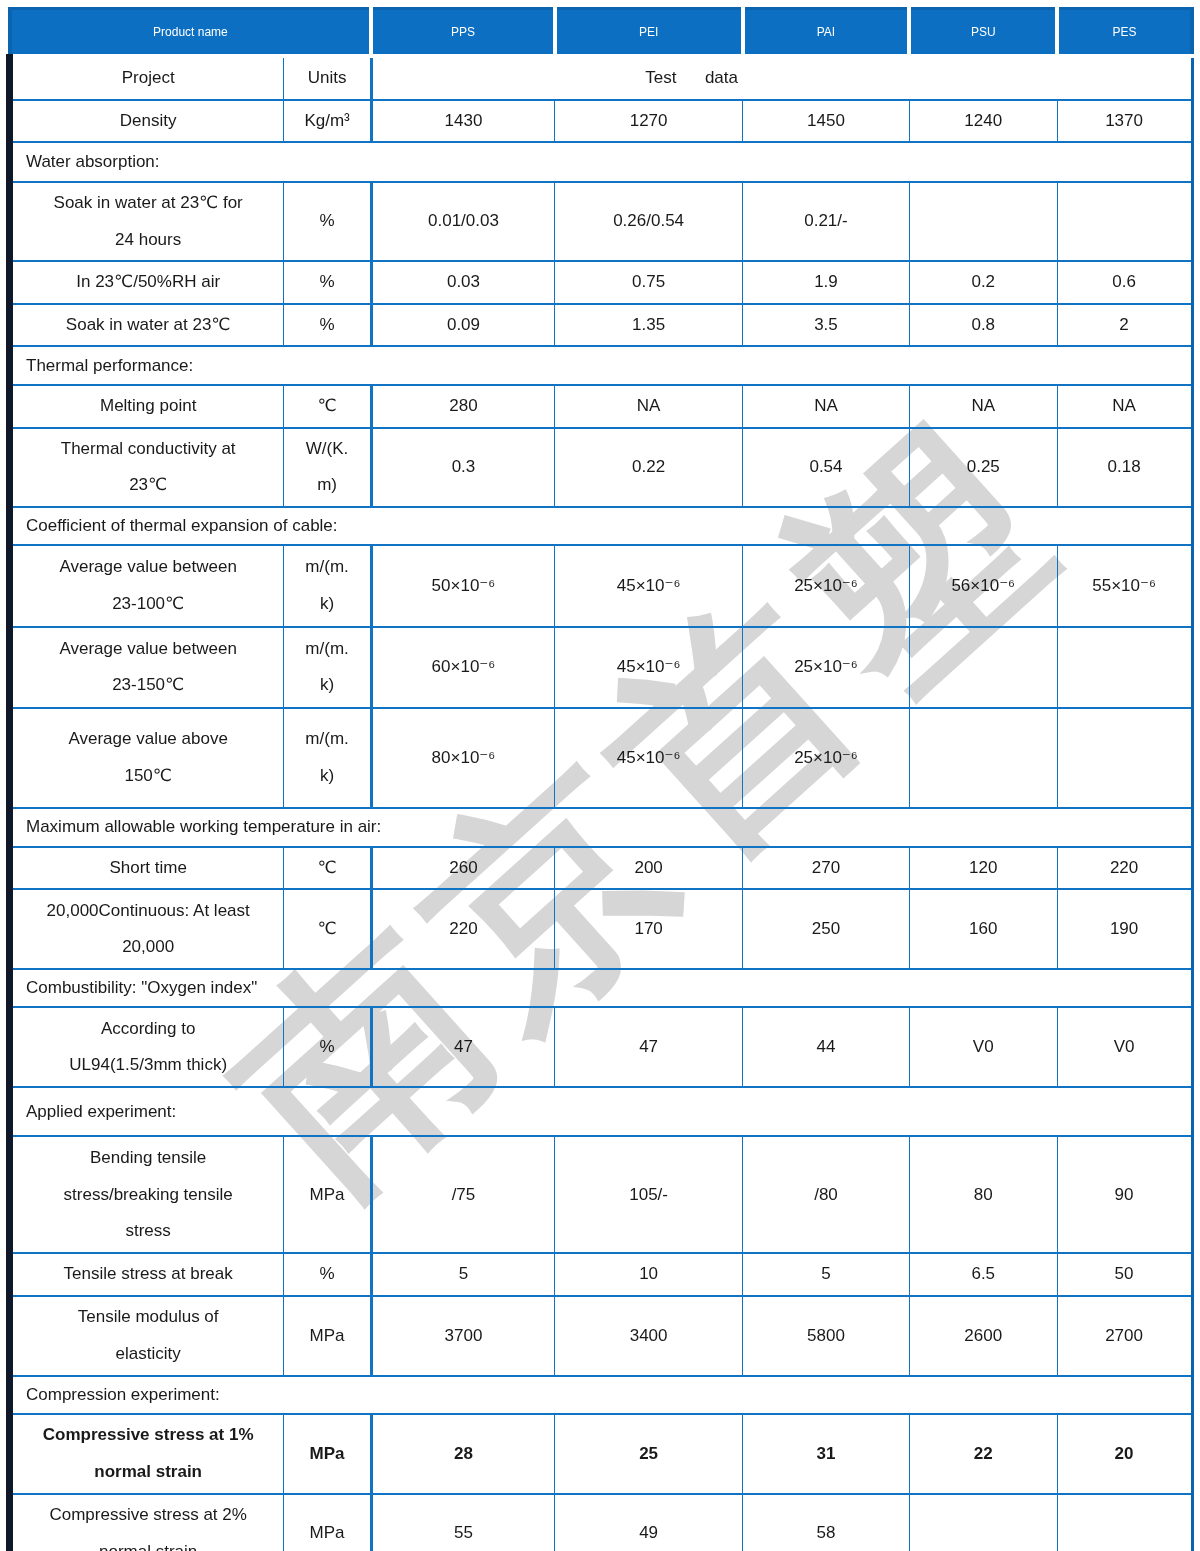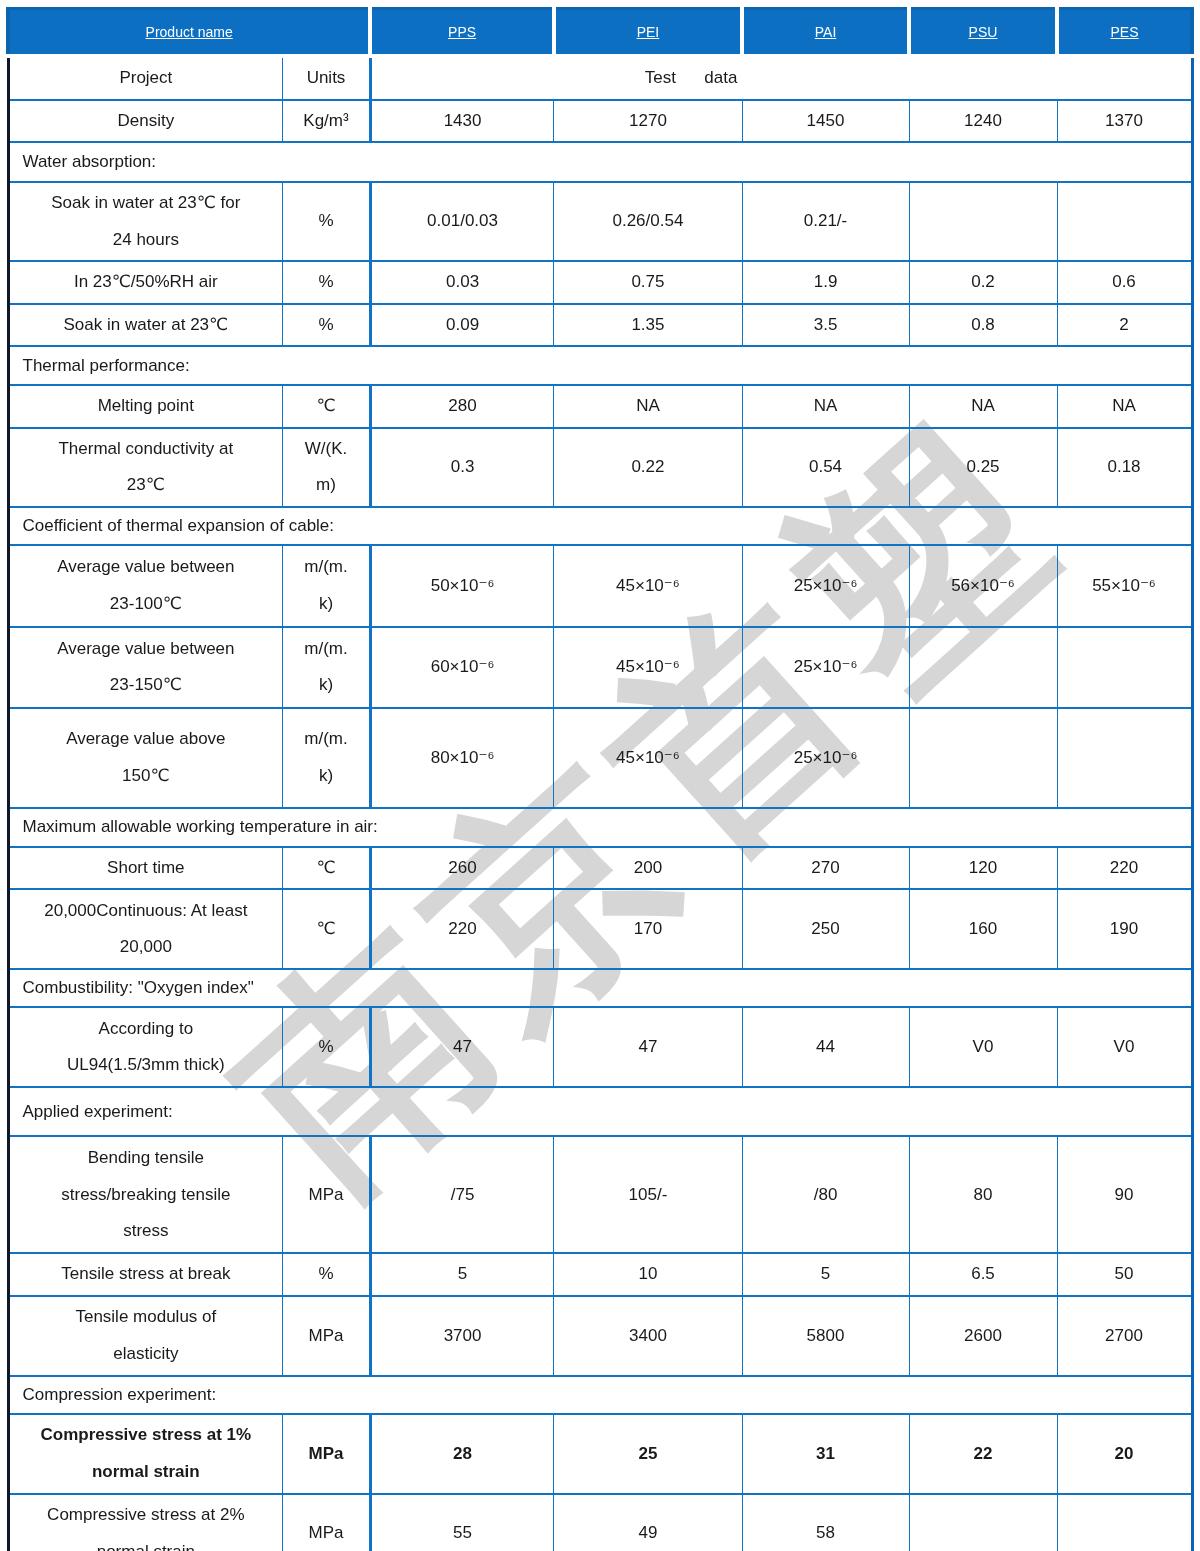--- a/index.html
+++ b/index.html
@@ -10,32 +10,32 @@
     font-size:232px;line-height:1;letter-spacing:16px;font-weight:700;
     color:#d6d6d6;transform:rotate(-42deg);transform-origin:0 50%;
     white-space:nowrap;z-index:0;user-select:none;
   }
   table.props{
     position:absolute;left:6px;top:7px;width:1188px;z-index:1;
     border-collapse:collapse;table-layout:fixed;background:transparent;
     color:#1a1a1a;font-size:17px;
   }
   .props th{
-    background:#0d6fc1;color:#ffffff;font-weight:400;font-size:14px;
+    background:#0d6fc1;color:#ffffff;font-weight:400;font-size:12px;
     border:4px solid #ffffff;border-top:3px solid #0b64af;height:40px;
-    padding:2px 4px;overflow:hidden;text-decoration:underline;
+    padding:2px 4px;overflow:hidden;
   }
   .props th:first-child{border-left-color:#0b64af;}
   .props th:last-child{border-right-color:#0b64af;}
   .props td{
     border:1px solid #1173c4;border-top-width:2px;border-bottom-width:2px;
     vertical-align:middle;text-align:center;padding:2px 6px;
     line-height:2.15;white-space:pre-line;overflow:hidden;
   }
-  .props tr > td:first-child{border-left:3px solid #0f172a;}
+  .props tr > td:first-child{border-left:7px solid #0f172a;}
   .props tr > td:last-child{border-right:3px solid #0b64af;}
   .props tr:last-child > td{border-bottom:3px solid #0b64af;}
   .props .units-cell{border-right-width:3px;padding:2px 2px;}
   .props .section-cell{text-align:left;padding-left:13px;line-height:1.3;white-space:normal;}
   .props .testdata-cell{white-space:pre;text-indent:-180px;}
 </style>
 </head>
 <body>
 
 <div class="page">

